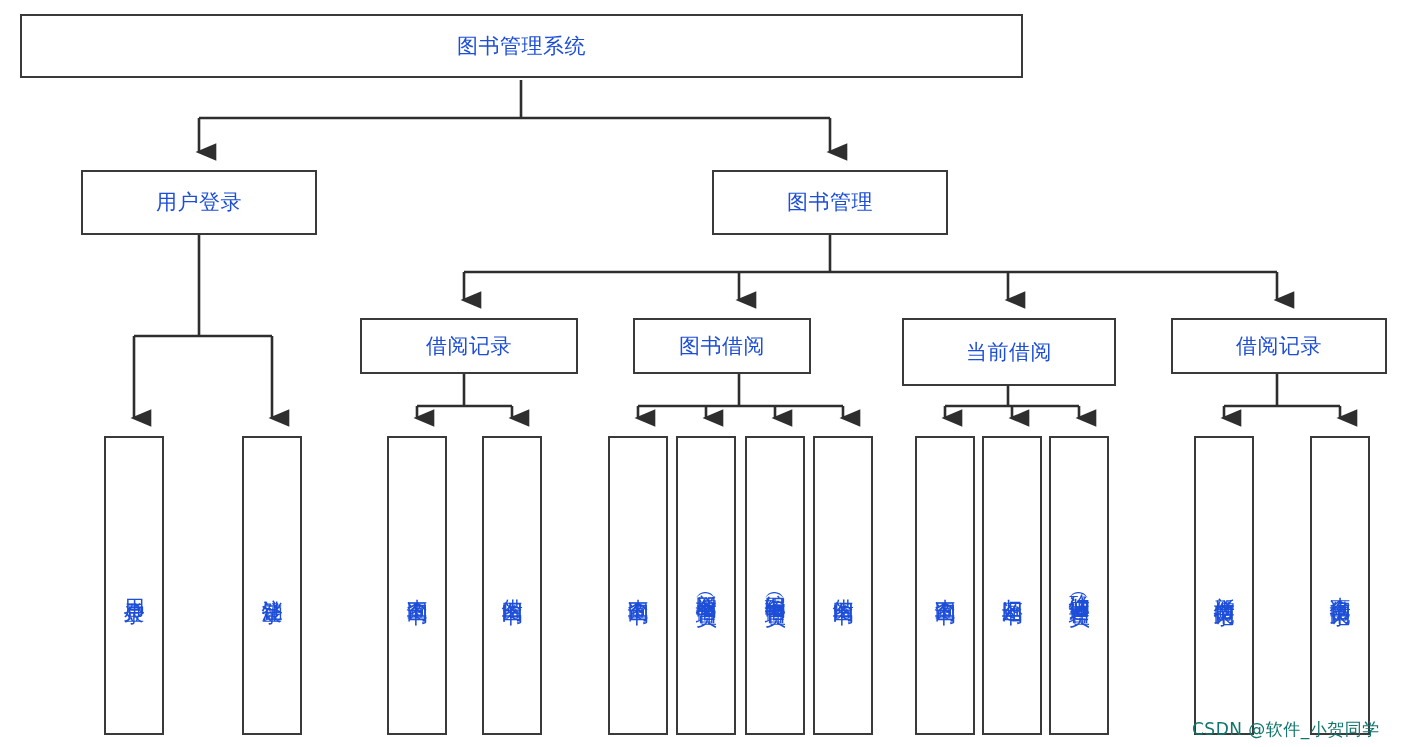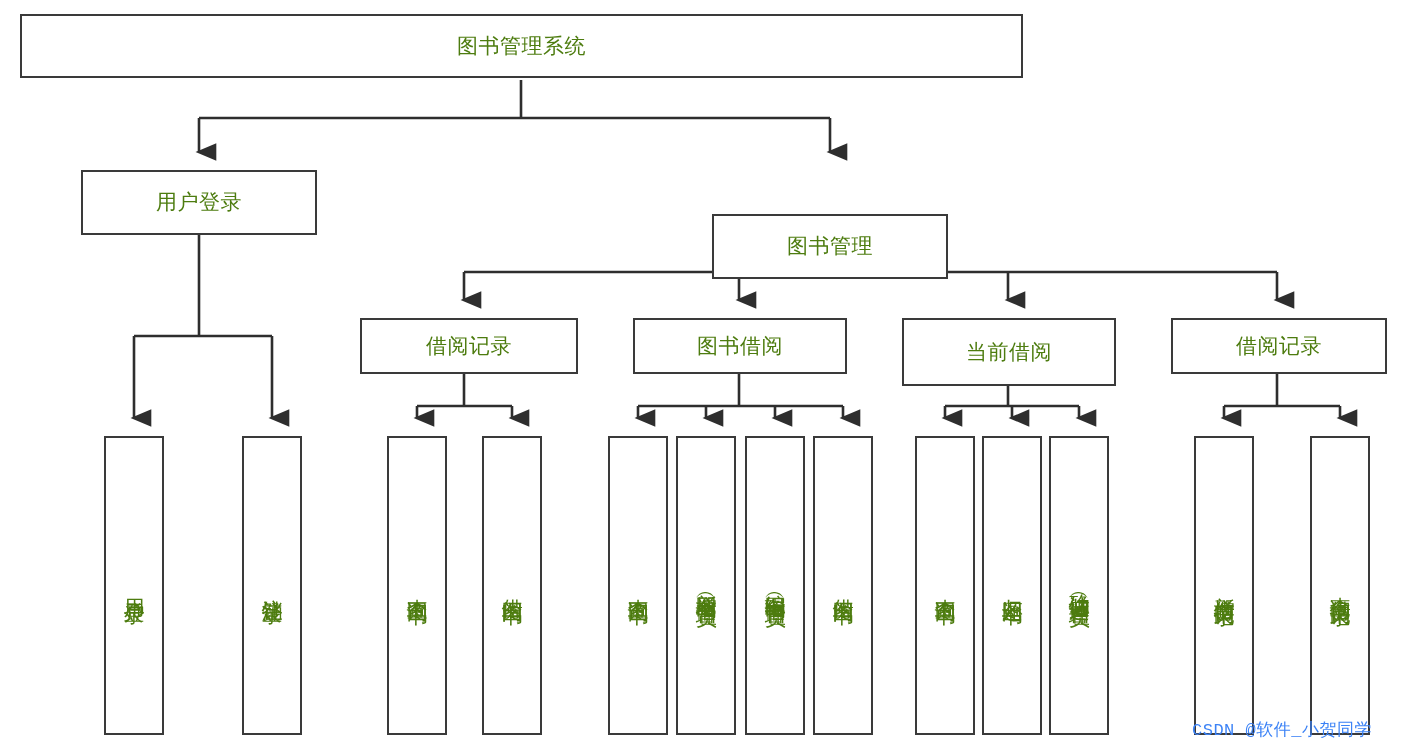--- a/index.html
+++ b/index.html
@@ -24,21 +24,21 @@
     pointer-events: none;
   }
   .node {
     position: absolute;
     box-sizing: border-box;
     border: 2.5px solid #3a3a3a;
     background: #ffffff;
     display: flex;
     align-items: center;
     justify-content: center;
-    color: #4d7c0f;
+    color: #1d4ed8;
   }
   .node .lbl {
     display: block;
     text-align: center;
     line-height: 1.18;
     letter-spacing: 0.5px;
   }
   .node.horiz .lbl {
     font-size: 21px;
   }
@@ -49,24 +49,23 @@
     writing-mode: vertical-rl;
     text-orientation: upright;
     font-size: 21px;
     line-height: 1.25;
     letter-spacing: 2px;
     white-space: nowrap;
   }
   .watermark {
     position: absolute;
     font-size: 17px;
-    color: #3b82f6;
+    color: #0f766e;
     white-space: nowrap;
     letter-spacing: 0.5px;
-    font-family: Liberation Mono, monospace;
   }
 </style>
 </head>
 <body>
 
 <div id="canvas">
 
   <svg class="wires" viewBox="0 0 1405 747" xmlns="http://www.w3.org/2000/svg">
     <defs>
       <marker id="arrow" viewBox="0 0 12 12" refX="6" refY="10" markerWidth="8" markerHeight="11" orient="auto-start-reverse">
@@ -117,28 +116,28 @@
     </g>
   </svg>
 
   <div class="node horiz" style="left:20px; top:14px; width:1003px; height:64px;">
     <span class="lbl">图书管理系统</span>
   </div>
 
   <div class="node horiz" style="left:81px; top:170px; width:236px; height:65px;">
     <span class="lbl">用户登录</span>
   </div>
-  <div class="node horiz" style="left:712px; top:170px; width:236px; height:65px;margin-top:44px;">
+  <div class="node horiz" style="left:712px; top:170px; width:236px; height:65px;">
     <span class="lbl">图书管理</span>
   </div>
 
   <div class="node horiz" style="left:360px; top:318px; width:218px; height:56px;">
     <span class="lbl">借阅记录</span>
   </div>
-  <div class="node horiz" style="left:633px; top:318px; width:214px; height:56px;">
+  <div class="node horiz" style="left:633px; top:318px; width:178px; height:56px;">
     <span class="lbl">图书借阅</span>
   </div>
   <div class="node horiz" style="left:902px; top:318px; width:214px; height:68px;">
     <span class="lbl">当前借阅</span>
   </div>
   <div class="node horiz" style="left:1171px; top:318px; width:216px; height:56px;">
     <span class="lbl">借阅记录</span>
   </div>
 
   <div class="node vert" style="left:104px; top:436px; width:60px; height:299px;">

